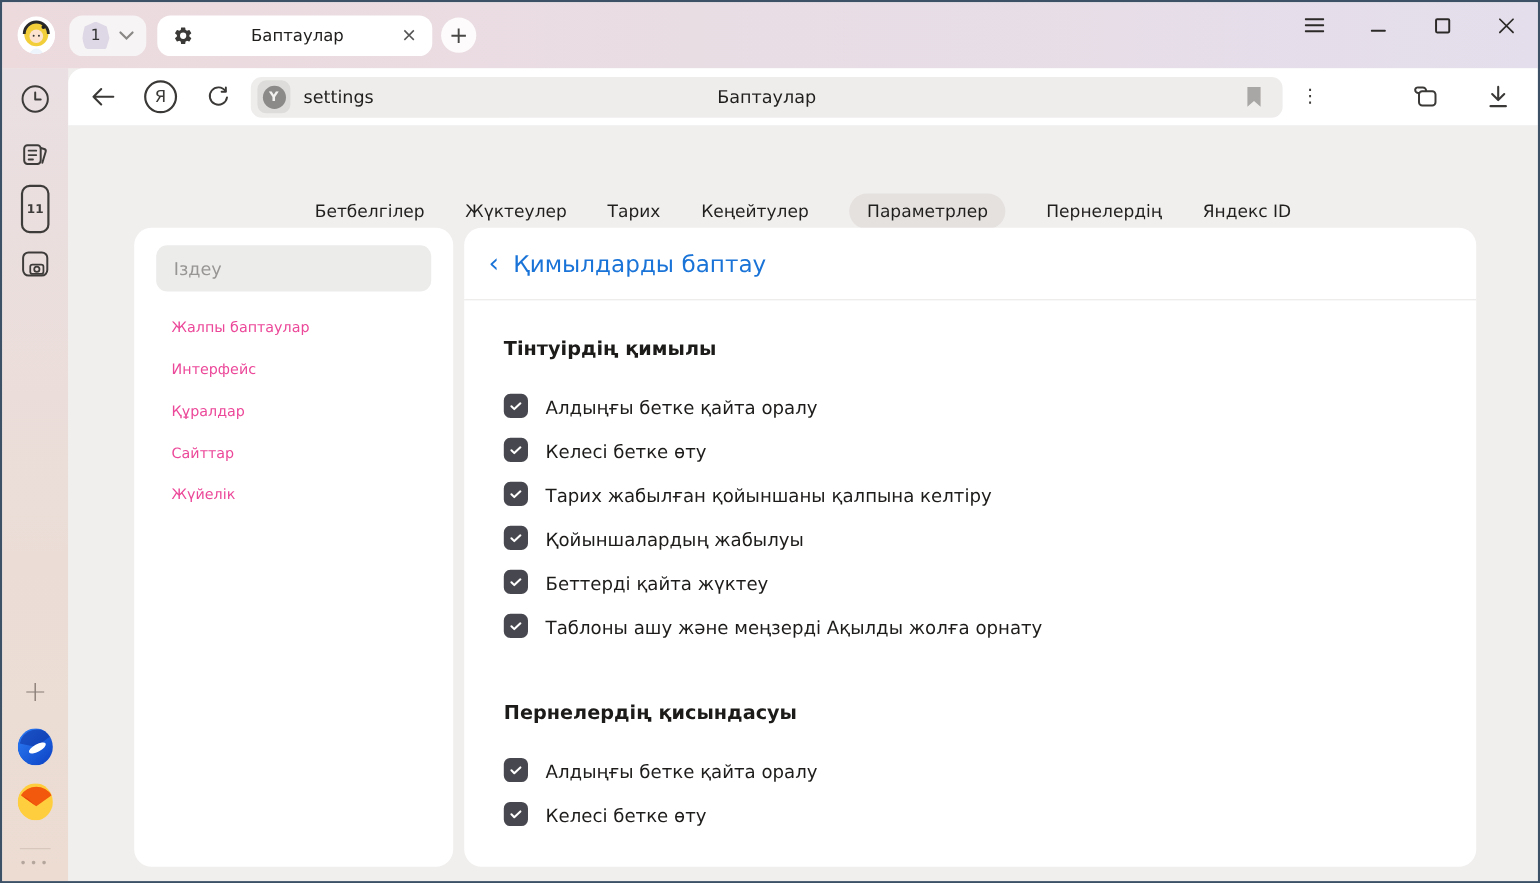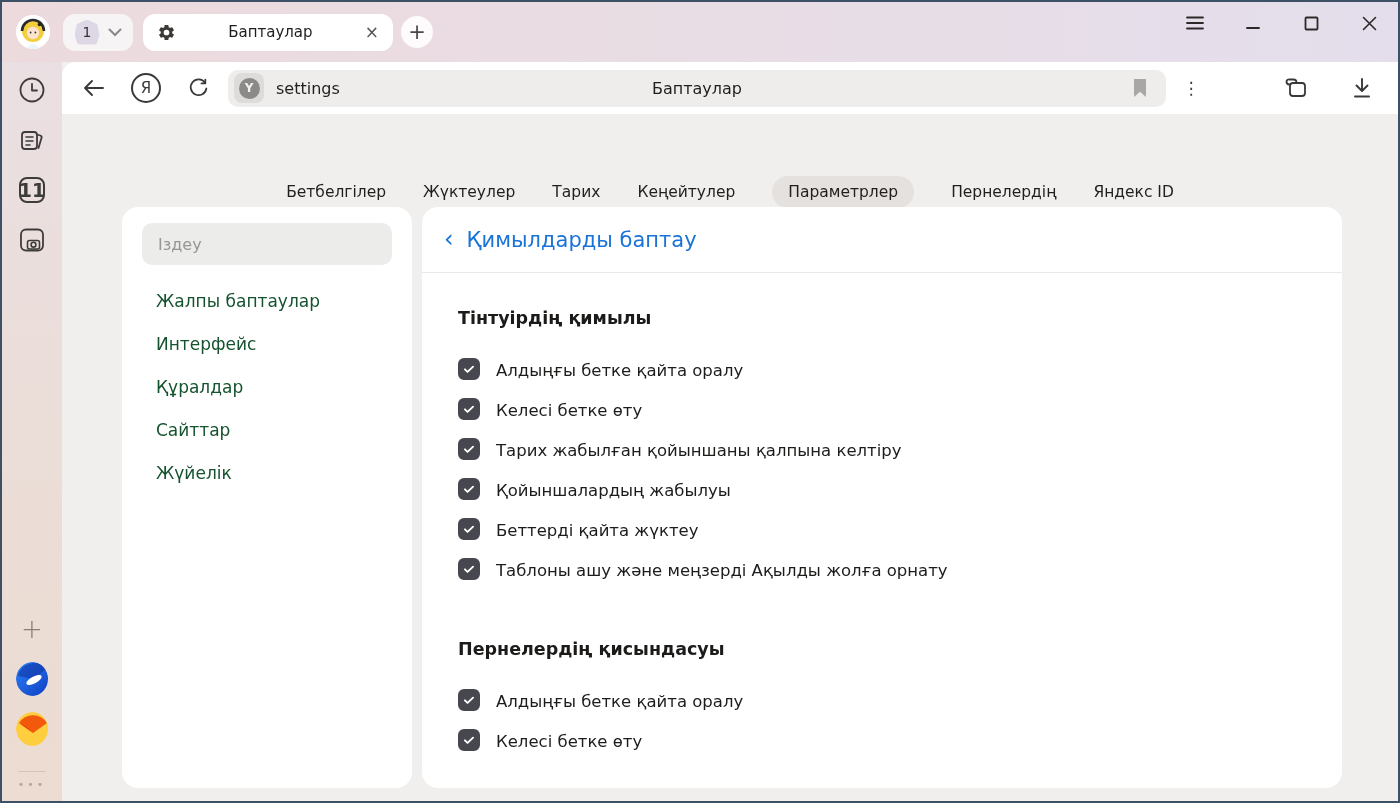--- a/index.html
+++ b/index.html
@@ -38,22 +38,22 @@
   .win-controls { position:absolute; top:8px; right:16px; display:flex; gap:32px; align-items:center; }
   .win-btn { width:26px; height:26px; display:flex; align-items:center; justify-content:center; }
   
   .rail {
     position:absolute; top:60px; left:0; width:60px; bottom:0;
     background:linear-gradient(180deg,#eadfe2 0%,#ebddd6 60%,#ecdcd2 100%);
     display:flex; flex-direction:column; align-items:center; padding-top:12px;
   }
   .rail-icon { width:32px; height:32px; margin-bottom:18px; display:flex; align-items:center; justify-content:center; color:#3e3c3a; }
   .rail-badge {
-    width:26px; height:26px; border:2px solid #3e3c3a; border-radius:8px;
-    display:flex; align-items:center; justify-content:center; font-size:19px; font-weight:bold; color:#3e3c3a;
+    width:26px; height:44px; border:2px solid #3e3c3a; border-radius:8px;
+    display:flex; align-items:center; justify-content:center; font-size:11px; font-weight:bold; color:#3e3c3a;
   }
   .rail-spacer { flex:1; }
   .rail-plus { font-size:26px; color:#8b7f79; font-weight:300; }
   .logo-circle { width:34px; height:34px; border-radius:50%; overflow:hidden; }
   .rail-divider { width:28px; height:1px; background:#d6c5ba; margin:8px 0 6px; }
   .rail-dots { font-size:11px; letter-spacing:3px; color:#b4a69c; margin-bottom:10px; }
   
   .toolbar {
     position:absolute; top:60px; left:60px; right:0; height:52px; background:#fff;
     border-top-left-radius:14px; display:flex; align-items:center; padding:0 18px 0 14px;
@@ -77,21 +77,21 @@
   .nav-tab { font-size:15.5px; color:#211f1e; padding:7px 0; white-space:nowrap; }
   .nav-tab.active { background:#e4e1df; border-radius:18px; padding:7px 16px; }
   .card { position:absolute; top:93px; bottom:13px; background:#fff; border-radius:16px; }
   .sidebar-card { left:60px; width:290px; padding:16px 20px; }
   .search-input {
     width:100%; height:42px; background:#ececeb; border:none; border-radius:10px;
     padding:0 16px; font-size:16px; font-family:inherit; color:#0369a1; outline:none;
   }
   .search-input::placeholder { color:#989694; }
   .side-menu { margin-top:26px; padding-left:14px; display:flex; flex-direction:column; gap:23px; }
-  .side-item { font-size:17px; color:#14532d; cursor:default; }
+  .side-item { font-size:13px; color:#ec4899; cursor:default; }
   .main-card { left:360px; width:920px; }
   .main-header { display:flex; align-items:center; gap:13px; padding:21px 22px 20px; }
   .back-chevron { color:#1a74d8; font-size:24px; line-height:1; transform:translateY(-1px); }
   .main-title { color:#1a74d8; font-size:21px; }
   .main-divider { height:1px; background:#ebe9e8; }
   .main-body { padding:0 0 0 36px; }
   .section-title { font-size:17.5px; font-weight:bold; color:#1c1b1a; margin-top:35px; }
   .rows { margin-top:12px; }
   .check-row { display:flex; align-items:flex-end; height:40px; gap:16px; }
   .cb {

